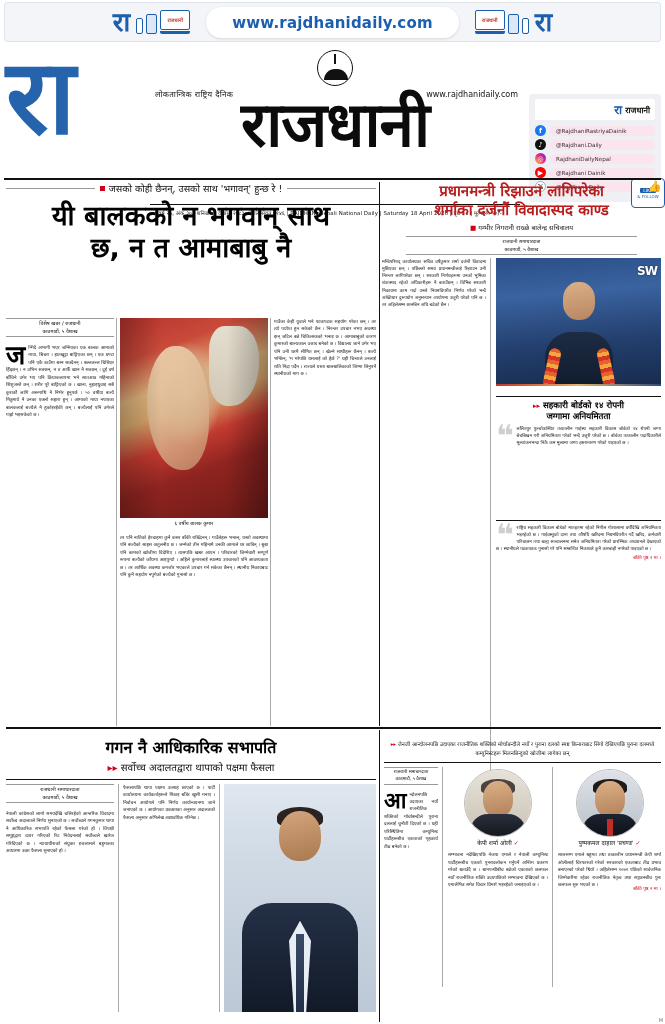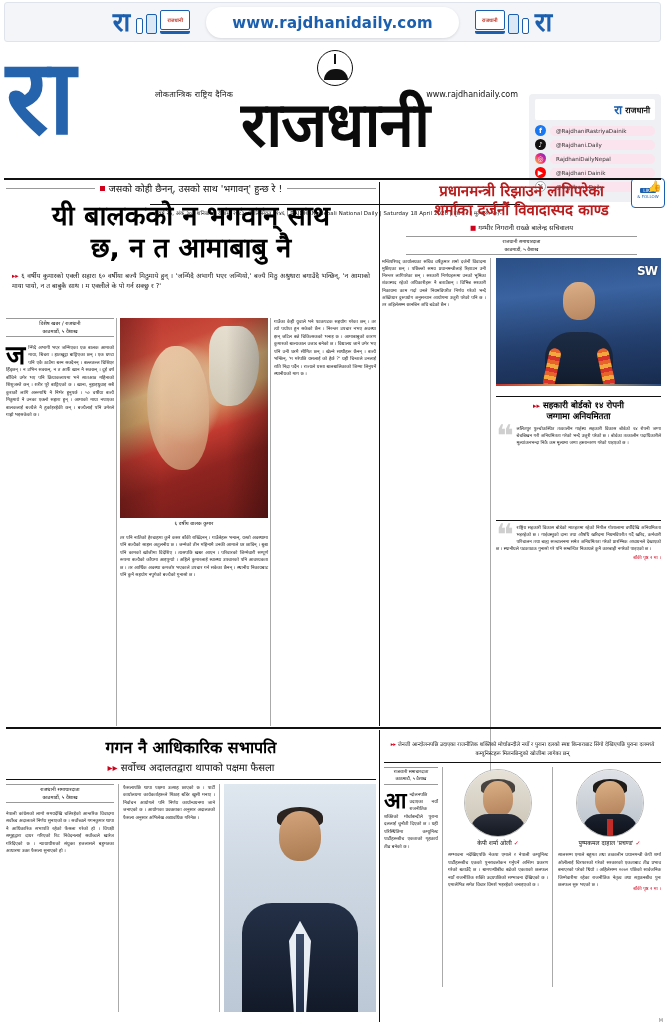--- a/index.html
+++ b/index.html
@@ -338,24 +338,20 @@
       <span class="kicker">
         <span class="sq"></span>
         <span>जसको कोही छैनन्, उसको साथ 'भगावन्' हुन्छ रे !</span>
       </span>
       <span class="kicker-line"></span>
     </div>
     <div class="lead-hl">
       <div>यी बालकको न भगवान् साथ</div>
       <div>छ, न त आमाबाबु नै</div>
     </div>
-    <div class="lead-sub">
-      <span class="bullet">▸▸</span>
-      <span>६ वर्षीय कुमारको एक्ली सहारा ६० वर्षीया बज्यै मिठुमाये हुन् । 'जन्मिंदै अभागी भएर जन्मियो,' बज्यै मिठु अश्रुधारा बगाउँदै भन्छिन्, 'न आमाको माया पायो, न त बाबुकै साथ । म एक्लीले के पो गर्न सक्छु र ?'</span>
-    </div>
   </div>
 
   <div class="lead-body">
 
     <div class="byline" style="position:absolute; left:0; top:0; width:108px;">
       <div>विशेष खबर / राजधानी</div>
       <div>काठमाडौं, ५ वैशाख</div>
     </div>
 
     <div class="col" style="left:0; top:26px; width:108px; height:382px;">

